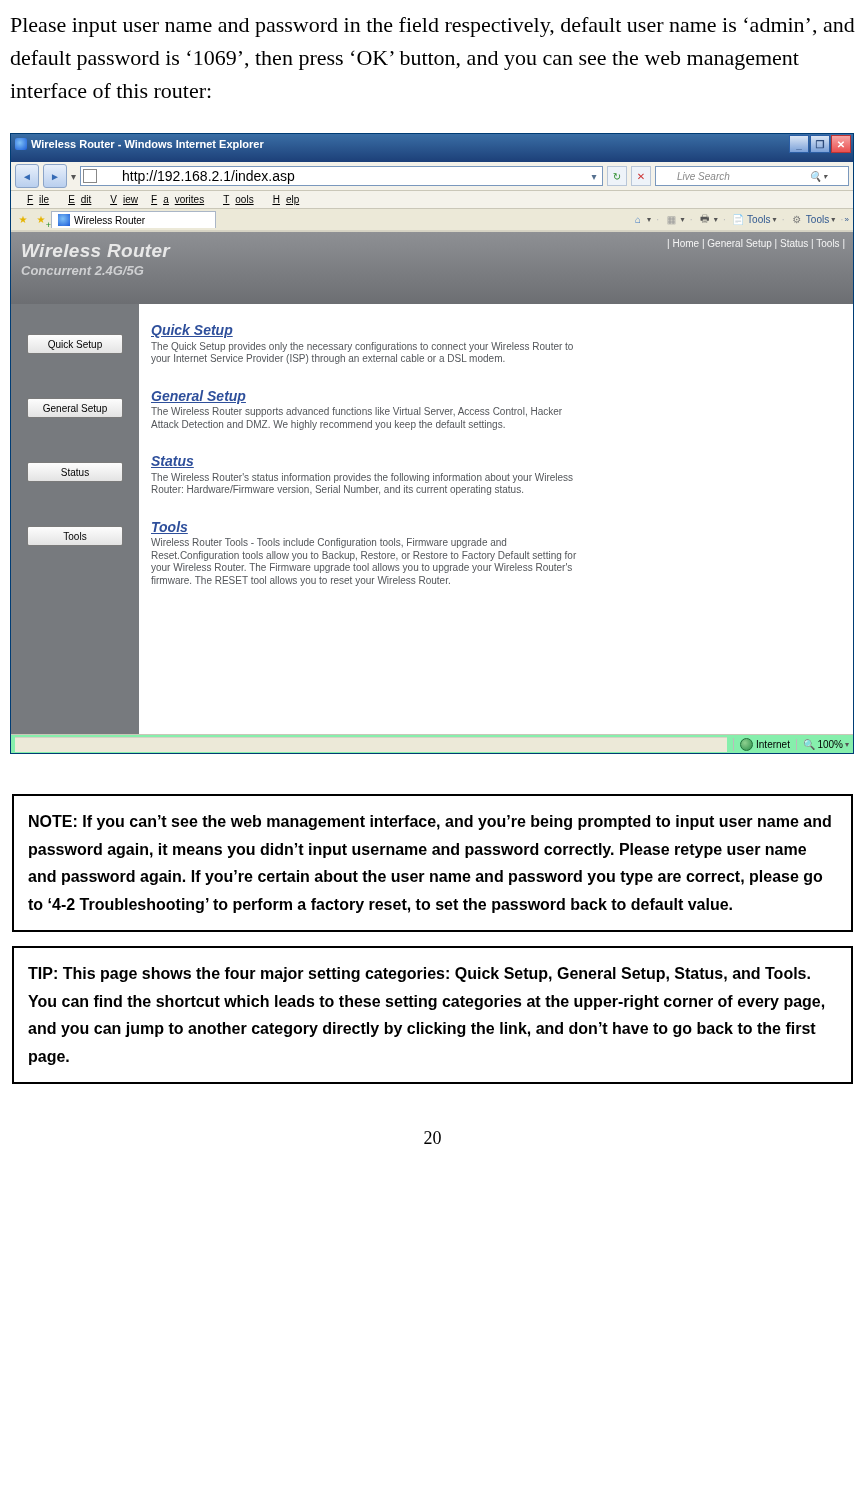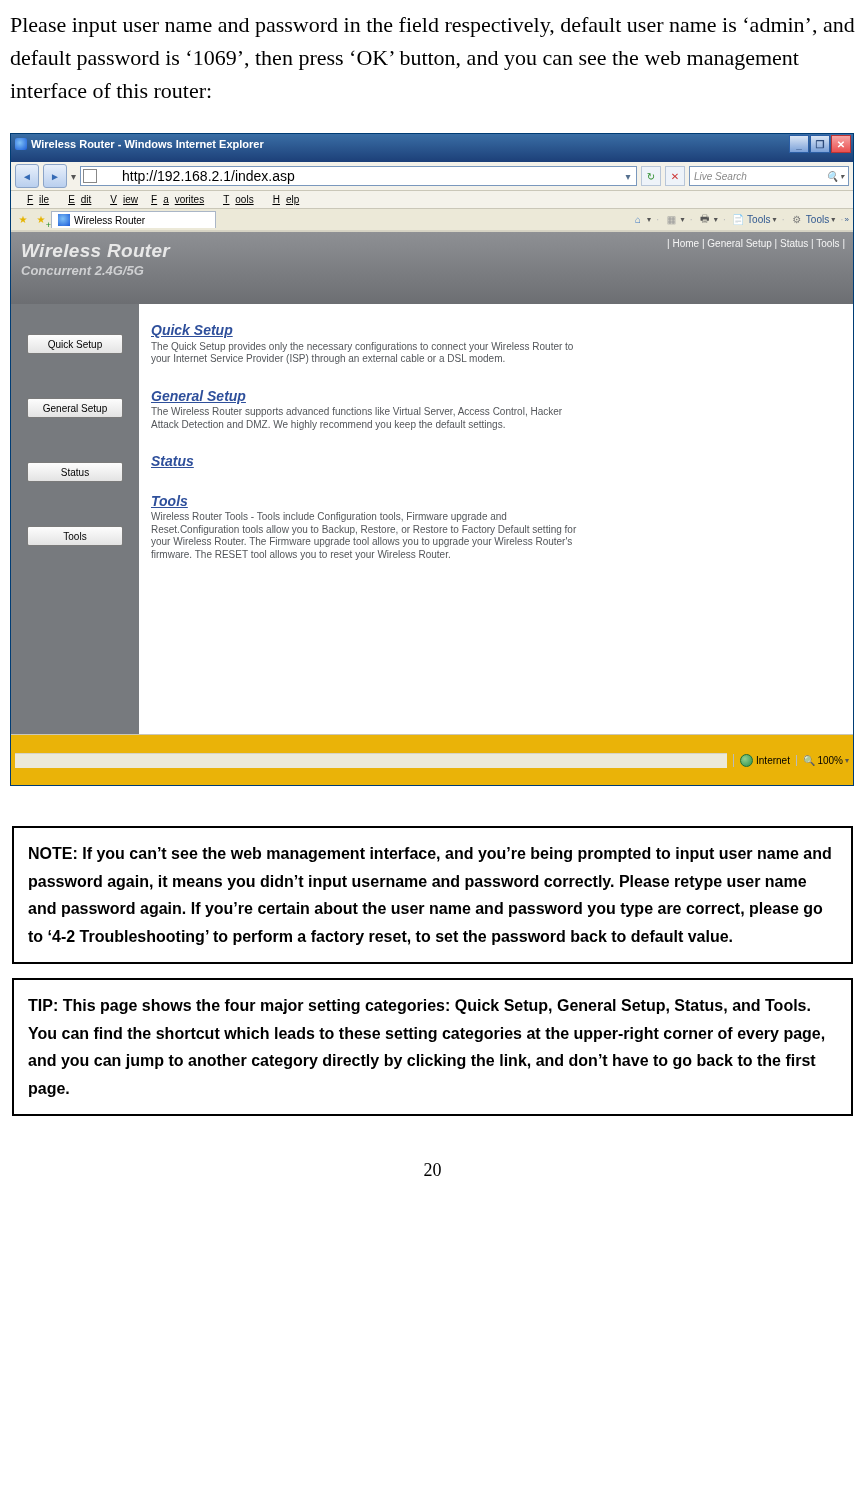--- a/index.html
+++ b/index.html
@@ -93,21 +93,21 @@
     display: flex; align-items: center; justify-content: center;
     color: #3b6aa0;
   }
   .ie-small-btn.red { color: #c33; }
   .ie-search {
     width: 150px;
     border: 1px solid #7a98bd;
     background: #fff;
     height: 18px;
     display: flex; align-items: center;
-    padding: 0 4px;
+    padding: 0 21px;
     color: #888;
     font-style: italic;
   }
   .ie-search .mag { margin-right: 1px; }
   .ie-menu {
     display: flex;
     gap: 1px;
     padding: 2px 4px;
     background: #f4f2ea;
     border-bottom: 1px solid #cac7b8;
@@ -228,25 +228,25 @@
   }
   .section .sec-desc {
     font-size: 10px;
     color: #53565a;
     font-family: Tahoma, sans-serif;
     max-width: 430px;
   }
   .ie-status {
     height: 18px;
     border-top: 1px solid #cac7b8;
-    background: #eab308;
+    background: #86efac;
     display: flex;
     align-items: center;
     justify-content: flex-end;
-    padding: 16px 4px;
+    padding: 0 4px;
     gap: 6px;
     font-size: 10px;
   }
   .ie-status .scroll-track {
     flex: 1;
     height: 14px;
     background: #ece9d8;
     border-top: 1px solid #d6d3c4;
     position: relative;
   }
@@ -388,20 +388,21 @@
           <div class="section">
             <div class="sec-title">Quick Setup</div>
             <div class="sec-desc">The Quick Setup provides only the necessary configurations to connect your Wireless Router to your Internet Service Provider (ISP) through an external cable or a DSL modem.</div>
           </div>
           <div class="section">
             <div class="sec-title">General Setup</div>
             <div class="sec-desc">The Wireless Router supports advanced functions like Virtual Server, Access Control, Hacker Attack Detection and DMZ. We highly recommend you keep the default settings.</div>
           </div>
           <div class="section">
             <div class="sec-title">Status</div>
+            <div class="sec-desc">The Wireless Router's status information provides the following information about your Wireless Router: Hardware/Firmware version, Serial Number, and its current operating status.</div>
           </div>
           <div class="section" style="margin-bottom:0;">
             <div class="sec-title">Tools</div>
             <div class="sec-desc">Wireless Router Tools - Tools include Configuration tools, Firmware upgrade and Reset.Configuration tools allow you to Backup, Restore, or Restore to Factory Default setting for your Wireless Router. The Firmware upgrade tool allows you to upgrade your Wireless Router's firmware. The RESET tool allows you to reset your Wireless Router.</div>
           </div>
         </div>
       </div>
     </div>
 
     <div class="ie-status">

